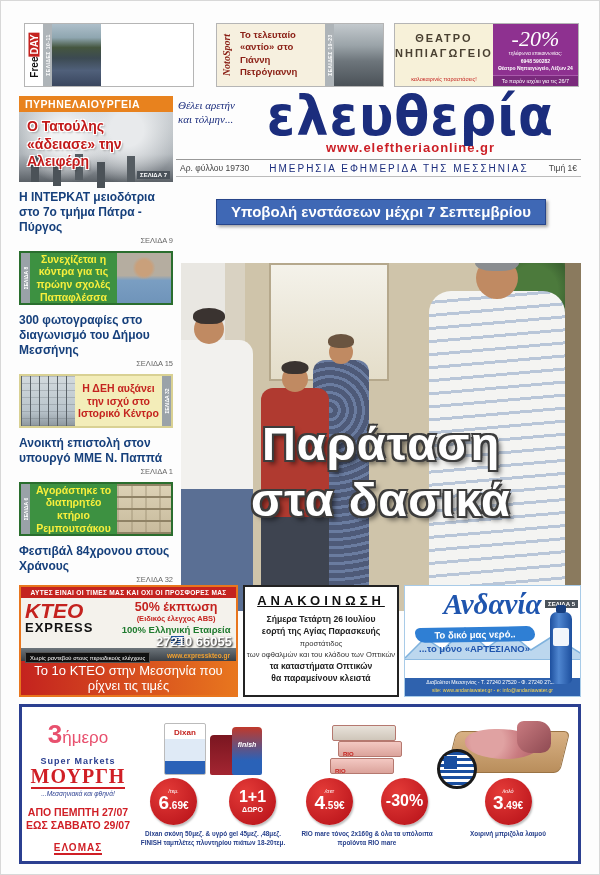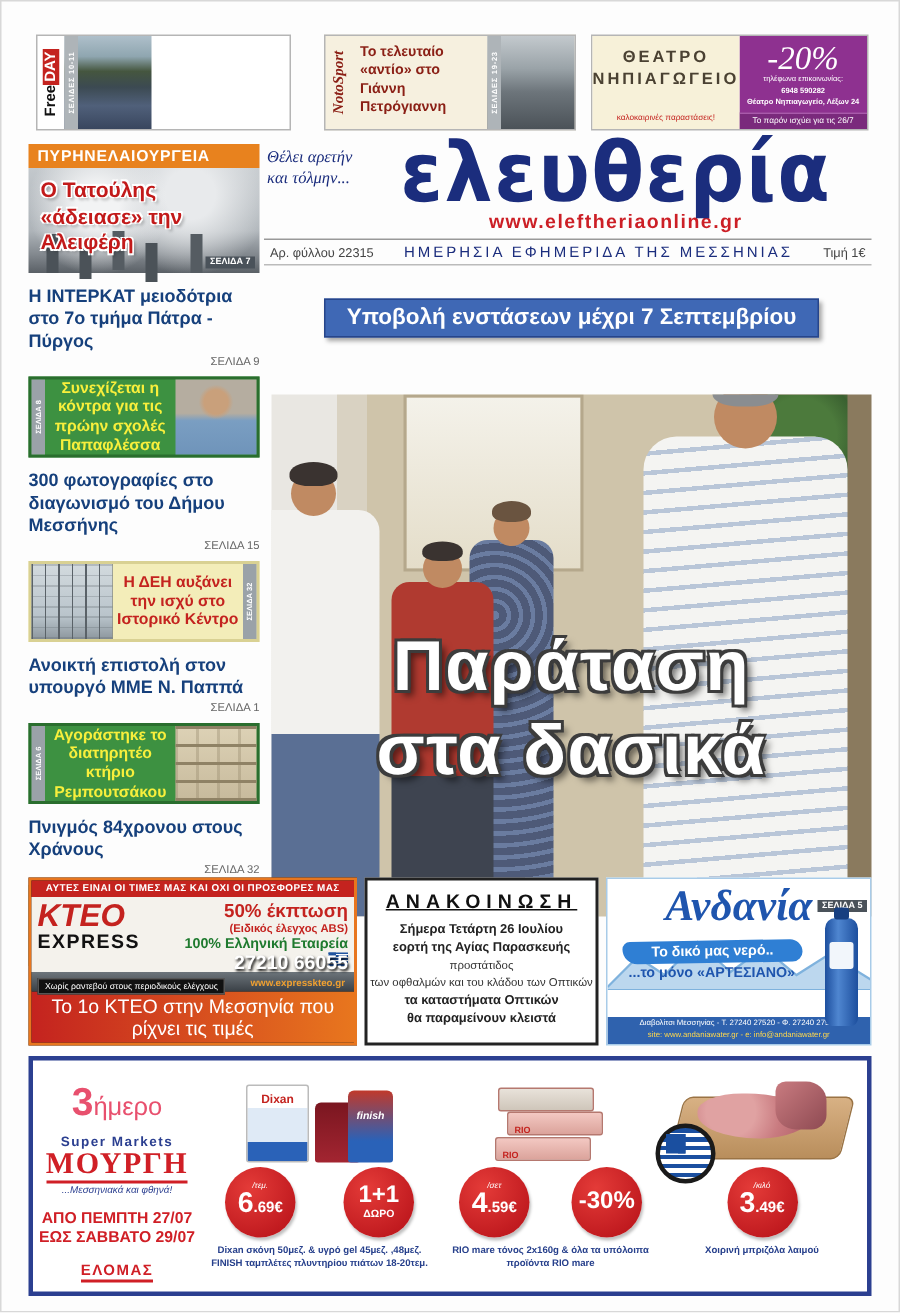--- a/index.html
+++ b/index.html
@@ -85,21 +85,21 @@
   .headline { position:absolute; z-index:6; left:0; right:0; top:44%; text-align:center; color:#fff; font-weight:bold; font-size:47px; line-height:1.18; letter-spacing:1px;
       text-shadow:-2px -2px 0 #3c3c3c,2px -2px 0 #3c3c3c,-2px 2px 0 #3c3c3c,2px 2px 0 #3c3c3c,4px 4px 5px rgba(0,0,0,.55); }
 
   
   .kteo { position:absolute; left:18px; top:584px; width:219px; height:112px; border:2px solid #e8761e; background:#151515; display:flex; flex-direction:column; }
   .kteo-banner { background:#c4231f; color:#fff; font-size:6.6px; font-weight:bold; text-align:center; padding:2px 0; letter-spacing:.3px; }
   .kteo-top { display:flex; background:#f4f2ec; padding:2px 4px; }
   .kteo-logo { width:46%; }
   .kteo-logo .k1 { color:#c4231f; font-size:21px; font-weight:bold; font-style:italic; line-height:1; }
   .kteo-logo .k2 { color:#111; font-size:13px; font-weight:bold; letter-spacing:1px; line-height:1; }
-  .kteo-offers { flex:1; text-align:right; }
+  .kteo-offers { flex:1; text-align:center; }
   .kteo-offers .o1 { color:#c4231f; font-size:12.5px; font-weight:bold; }
   .kteo-offers .o2 { color:#c4231f; font-size:7.5px; font-weight:bold; }
   .kteo-offers .o3 { color:#1e7a2e; font-size:9.5px; font-weight:bold; margin-top:1px; }
   .flag { display:inline-block; width:13px; height:9px; vertical-align:-1px; margin-left:2px;
       background:repeating-linear-gradient(180deg,#2054a0 0 1px,#fff 1px 2px); position:relative; }
   .flag:after { content:""; position:absolute; left:0; top:0; width:5px; height:5px; background:#2054a0; box-shadow:inset 0 0 0 0.5px #2054a0; }
   .kteo-mid { flex:1; position:relative; background:linear-gradient(180deg,#6d757b,#3a4046); }
   .kteo-strip { position:absolute; top:4px; left:4px; background:#111; color:#fff; font-size:5.8px; padding:1.5px 4px; border:1px solid #555; }
   .kteo-phone { position:absolute; right:4px; bottom:12px; color:#fff; font-size:13px; font-weight:bold; text-shadow:1px 1px 2px #000; }
   .kteo-url { position:absolute; right:6px; bottom:2px; color:#f0a030; font-size:6.5px; font-weight:bold; }
@@ -205,21 +205,21 @@
       </div>
       <div class="th-val">Το παρόν ισχύει για τις 26/7</div>
     </div>
   </div>
 
   <div class="masthead">
     <div class="tagline">Θέλει αρετήν και τόλμην...</div>
     <div class="logo">ελευθερία</div>
     <div class="mh-url">www.eleftheriaonline.gr</div>
     <div class="mh-row1">
-      <span>Αρ. φύλλου 22315</span>
+      <span>Αρ. φύλλου 19730</span>
       <span class="mid">ΗΜΕΡΗΣΙΑ ΕΦΗΜΕΡΙΔΑ ΤΗΣ ΜΕΣΣΗΝΙΑΣ</span>
       <span>Τιμή 1€</span>
     </div>
   </div>
 
   <div class="sidebar">
     <div class="sb-label">ΠΥΡΗΝΕΛΑΙΟΥΡΓΕΙΑ</div>
 
     <div class="sb-lead">
       <div class="sb-lead-title">Ο Τατούλης «άδειασε» την Αλειφέρη</div>
@@ -252,21 +252,21 @@
     <div class="sb-page">ΣΕΛΙΔΑ 1</div>
 
     <div class="sb-box box-green pad-l">
       <div class="vtag left">
           <span>ΣΕΛΙΔΑ 6</span>
         </div>
       <div class="bx-title">Αγοράστηκε το διατηρητέο κτήριο Ρεμπουτσάκου</div>
       <div class="bx-photo ph-building"></div>
     </div>
 
-    <div class="sb-text">Πνιγμός 84χρονου στους Χράνους</div>
+    <div class="sb-text">Φεστιβάλ 84χρονου στους Χράνους</div>
     <div class="sb-page">ΣΕΛΙΔΑ 32</div>
 
     <div class="sb-box box-yellow pad-r">
       <div class="bx-photo ph-solar"></div>
       <div class="bx-title">Ο Δήμος Καλαμάτας προγραμματίζει εγκατάσταση φωτοβολταϊκών</div>
       <div class="vtag right">
           <span>ΣΕΛΙΔΑ 6</span>
         </div>
     </div>
   </div>

